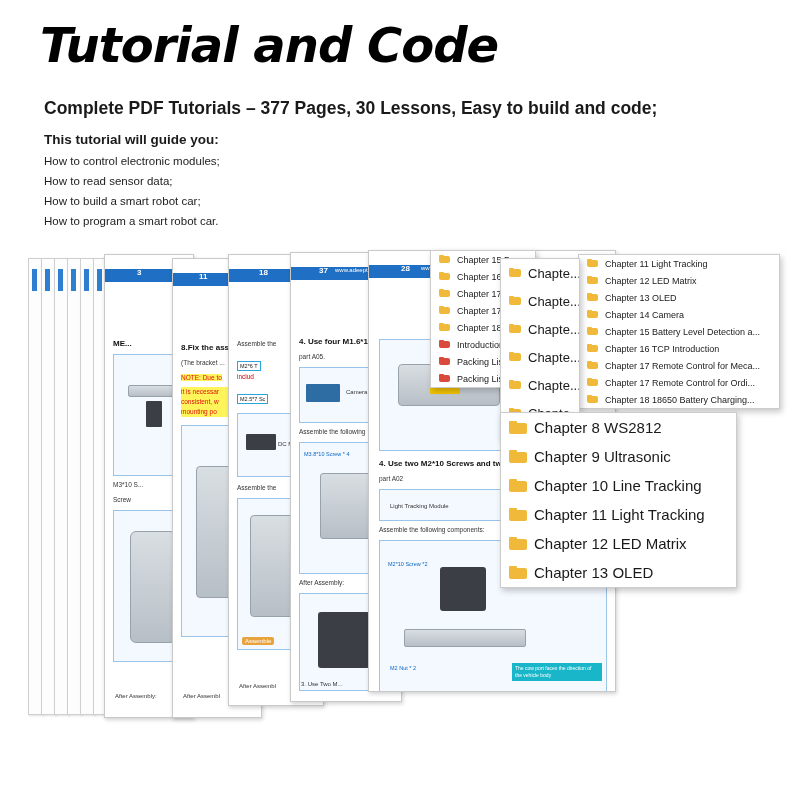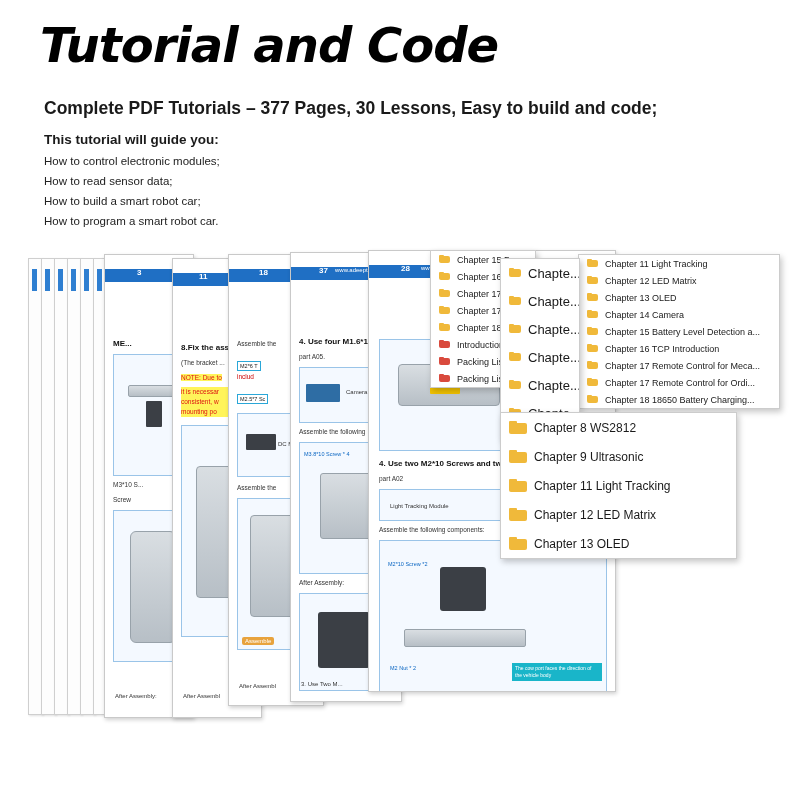--- a/index.html
+++ b/index.html
@@ -102,21 +102,21 @@
     background:#f0b93a;border-radius:1px 2px 2px 2px;
   }
   .fico:after{
     content:"";position:absolute;left:0;top:0;width:6px;height:3px;
     background:#f0b93a;border-radius:1px 1px 0 0;
   }
   .fico.pdf:before{background:#d94a3d;}
   .fico.pdf:after{background:#d94a3d;}
 
   .panel-big .frow{height:29px;}
-  .panel-big .frow .lbl{font-size:12px;}
+  .panel-big .frow .lbl{font-size:15px;}
   .panel-big .fico{width:18px;height:14px;}
   .panel-big .fico:before{width:18px;height:11px;}
   .panel-big .fico:after{width:8px;height:4px;}
 
   .panel-small .frow{height:17px;}
   .panel-small .frow .lbl{font-size:9px;}
   .panel-small .fico{width:11px;height:9px;}
   .panel-small .fico:before{width:11px;height:7px;top:1px;}
   .panel-small .fico:after{width:5px;height:2px;}
 
@@ -394,20 +394,24 @@
       <div class="frow">
           <span class="fico"></span>
           <span class="lbl">Chapter 8 WS2812</span>
         </div>
       <div class="frow">
           <span class="fico"></span>
           <span class="lbl">Chapter 9 Ultrasonic</span>
         </div>
       <div class="frow">
           <span class="fico"></span>
+          <span class="lbl">Chapter 10 Line Tracking</span>
+        </div>
+      <div class="frow">
+          <span class="fico"></span>
           <span class="lbl">Chapter 11 Light Tracking</span>
         </div>
       <div class="frow">
           <span class="fico"></span>
           <span class="lbl">Chapter 12 LED Matrix</span>
         </div>
       <div class="frow">
           <span class="fico"></span>
           <span class="lbl">Chapter 13 OLED</span>
         </div>

